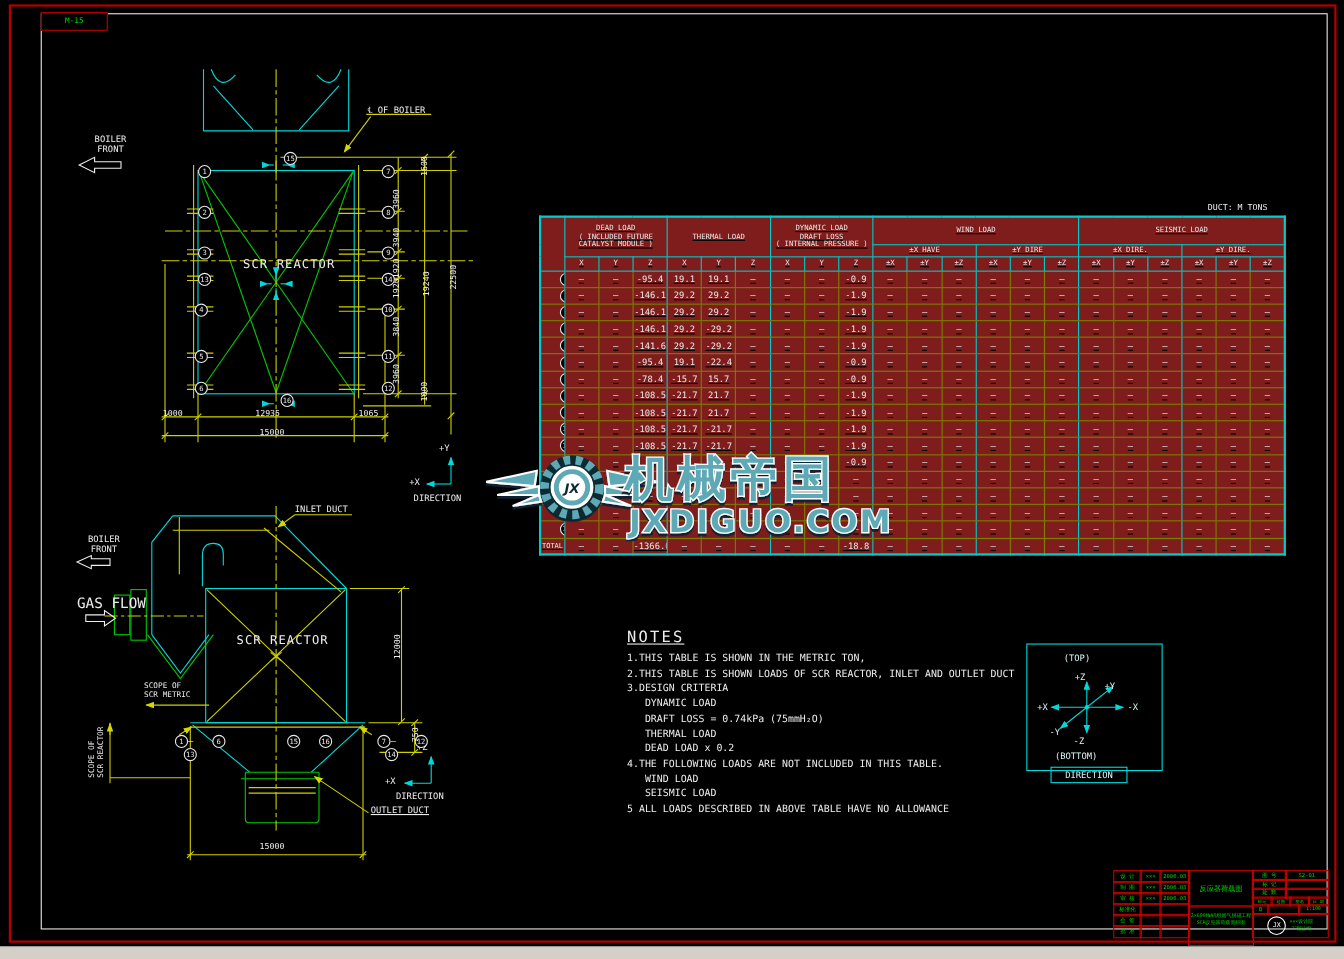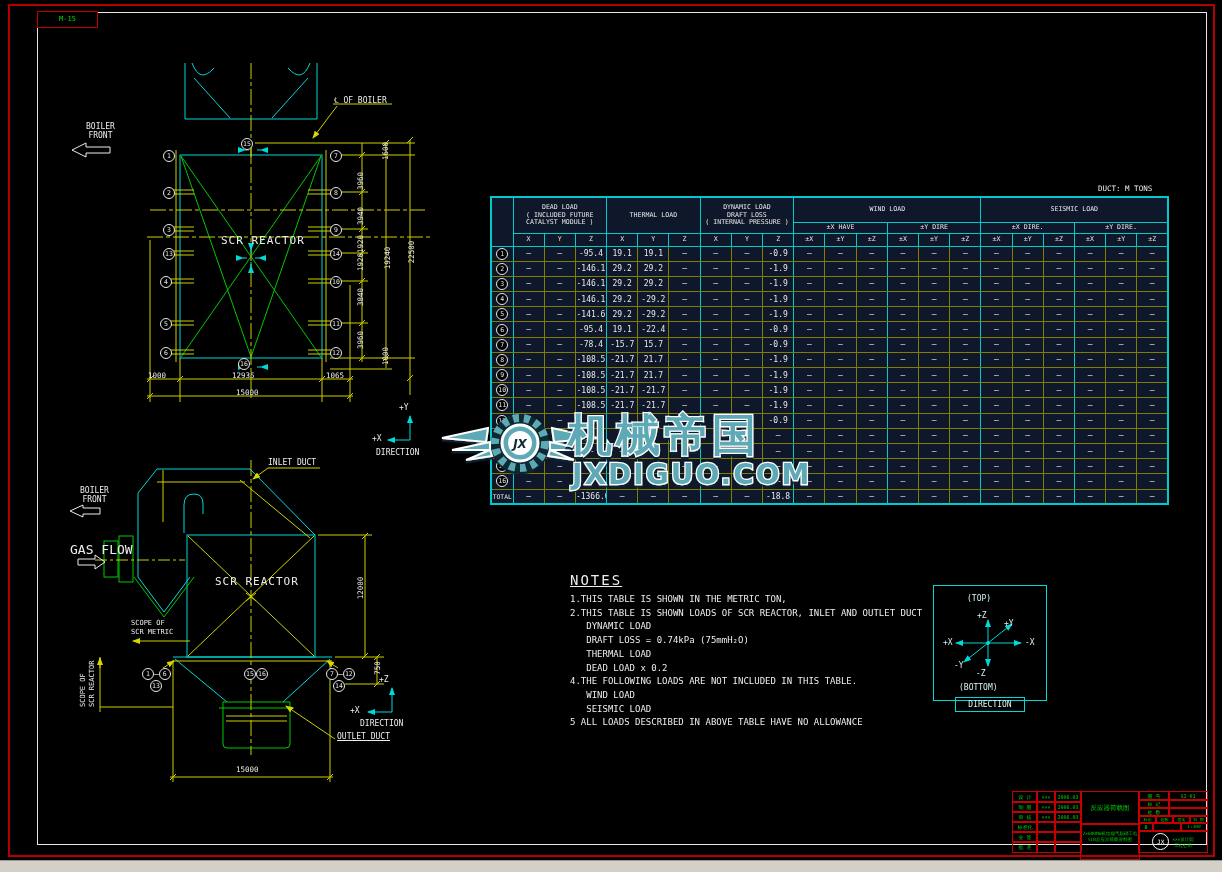--- a/index.html
+++ b/index.html
@@ -9,39 +9,39 @@
   .red-frame{position:absolute;left:8px;top:4px;width:1203px;height:849px;border:2px solid #b40000;z-index:2;}
   .white-frame{position:absolute;left:37px;top:12px;width:1168px;height:831px;border:1px solid #e6e6e6;z-index:2;}
   .tag-box{position:absolute;left:37px;top:11px;width:59px;height:15px;border:1px solid #c00000;background:#000;
     color:#00dd00;font-size:7px;line-height:15px;text-align:center;z-index:4;}
   
   #linework{position:absolute;left:0;top:0;z-index:5;}
   
   .lbl{position:absolute;color:#ededed;font-size:8px;line-height:9px;white-space:pre-line;z-index:12;}
   .rot{transform:rotate(-90deg);transform-origin:center center;}
   .circ{display:inline-block;width:10px;height:10px;border:1px solid #e8e8e8;border-radius:50%;
-    font-size:6.5px;line-height:10px;text-align:center;color:#e8e8e8;background:#000;vertical-align:middle;}
+    font-size:6.5px;line-height:10px;text-align:center;color:#e8e8e8;background:#000;vertical-align:middle;margin-left:17px;}
   .circ.abs{position:absolute;z-index:13;}
   .dimlbl{position:absolute;color:#efefef;font-size:7.5px;line-height:8px;white-space:nowrap;z-index:12;}
   
   #tblwrap{position:absolute;left:490px;top:196px;z-index:8;}
-  #load-table{border-collapse:collapse;table-layout:fixed;width:678px;background:#0f172a;border:2px solid #00caca;}
+  #load-table{border-collapse:collapse;table-layout:fixed;width:678px;background:#7f1d1d;border:2px solid #00caca;text-decoration:underline;}
   #load-table th,#load-table td{border:1px solid #7e7e00;color:#e8e8e8;font-size:8px;font-family:"DejaVu Sans Mono",monospace;
     text-align:center;padding:0;overflow:hidden;font-weight:normal;}
   #load-table thead th{border-color:#00caca;white-space:pre-line;font-size:6.6px;line-height:7.5px;}
   #load-table td.gb{border-right:1px solid #00caca;}
   #load-table tr.total td{border-top:1px solid #00caca;}
   #load-table td.tot{font-size:6.3px;}
   .unit-lbl{position:absolute;left:1098px;top:184px;color:#ededed;font-size:7.5px;z-index:9;}
   
   #notes{position:absolute;left:570px;top:572px;z-index:9;color:#ededed;}
   #notes .ttl{font-size:14px;letter-spacing:2px;text-decoration:underline;margin-bottom:5px;}
   #notes .nline{font-size:9px;line-height:13.7px;white-space:pre;}
   
-  #dirbox{position:absolute;left:933px;top:585px;width:112px;height:114px;border:1px solid #00d9d9;z-index:9;}
+  #dirbox{position:absolute;left:933px;top:585px;width:112px;height:114px;border:1px solid #00d9d9;z-index:9;padding-left:10px;}
   #dirbox .dlbl{position:absolute;color:#d9f4f4;font-size:8px;white-space:nowrap;}
   #dir-tag{position:absolute;left:955px;top:697px;width:68px;height:13px;border:1px solid #00d9d9;
     color:#d9f4f4;font-size:8px;line-height:13px;text-align:center;z-index:9;}
   
   #watermark{position:absolute;left:440px;top:396px;width:380px;height:96px;z-index:30;}
   
   #titleblock{position:absolute;left:1012px;top:791px;width:194px;height:61px;z-index:6;color:#00d500;}
   #titleblock .cell{position:absolute;border:1px solid #c40000;font-size:5px;line-height:1.2;
     overflow:hidden;text-align:center;color:#00d500;}
   
@@ -741,20 +741,21 @@
           </tr>
         </tbody>
       </table>
   </div>
 
   <div id="notes">
     <div class="ttl">NOTES</div>
     <div id="notes-lines">
         <div class="nline">1.THIS TABLE IS SHOWN IN THE METRIC TON,</div>
         <div class="nline">2.THIS TABLE IS SHOWN LOADS OF SCR REACTOR, INLET AND OUTLET DUCT</div>
+        <div class="nline">3.DESIGN CRITERIA</div>
         <div class="nline">   DYNAMIC LOAD</div>
         <div class="nline">   DRAFT LOSS = 0.74kPa (75mmH₂O)</div>
         <div class="nline">   THERMAL LOAD</div>
         <div class="nline">   DEAD LOAD x 0.2</div>
         <div class="nline">4.THE FOLLOWING LOADS ARE NOT INCLUDED IN THIS TABLE.</div>
         <div class="nline">   WIND LOAD</div>
         <div class="nline">   SEISMIC LOAD</div>
         <div class="nline">5 ALL LOADS DESCRIBED IN ABOVE TABLE HAVE NO ALLOWANCE</div>
       </div>
   </div>

